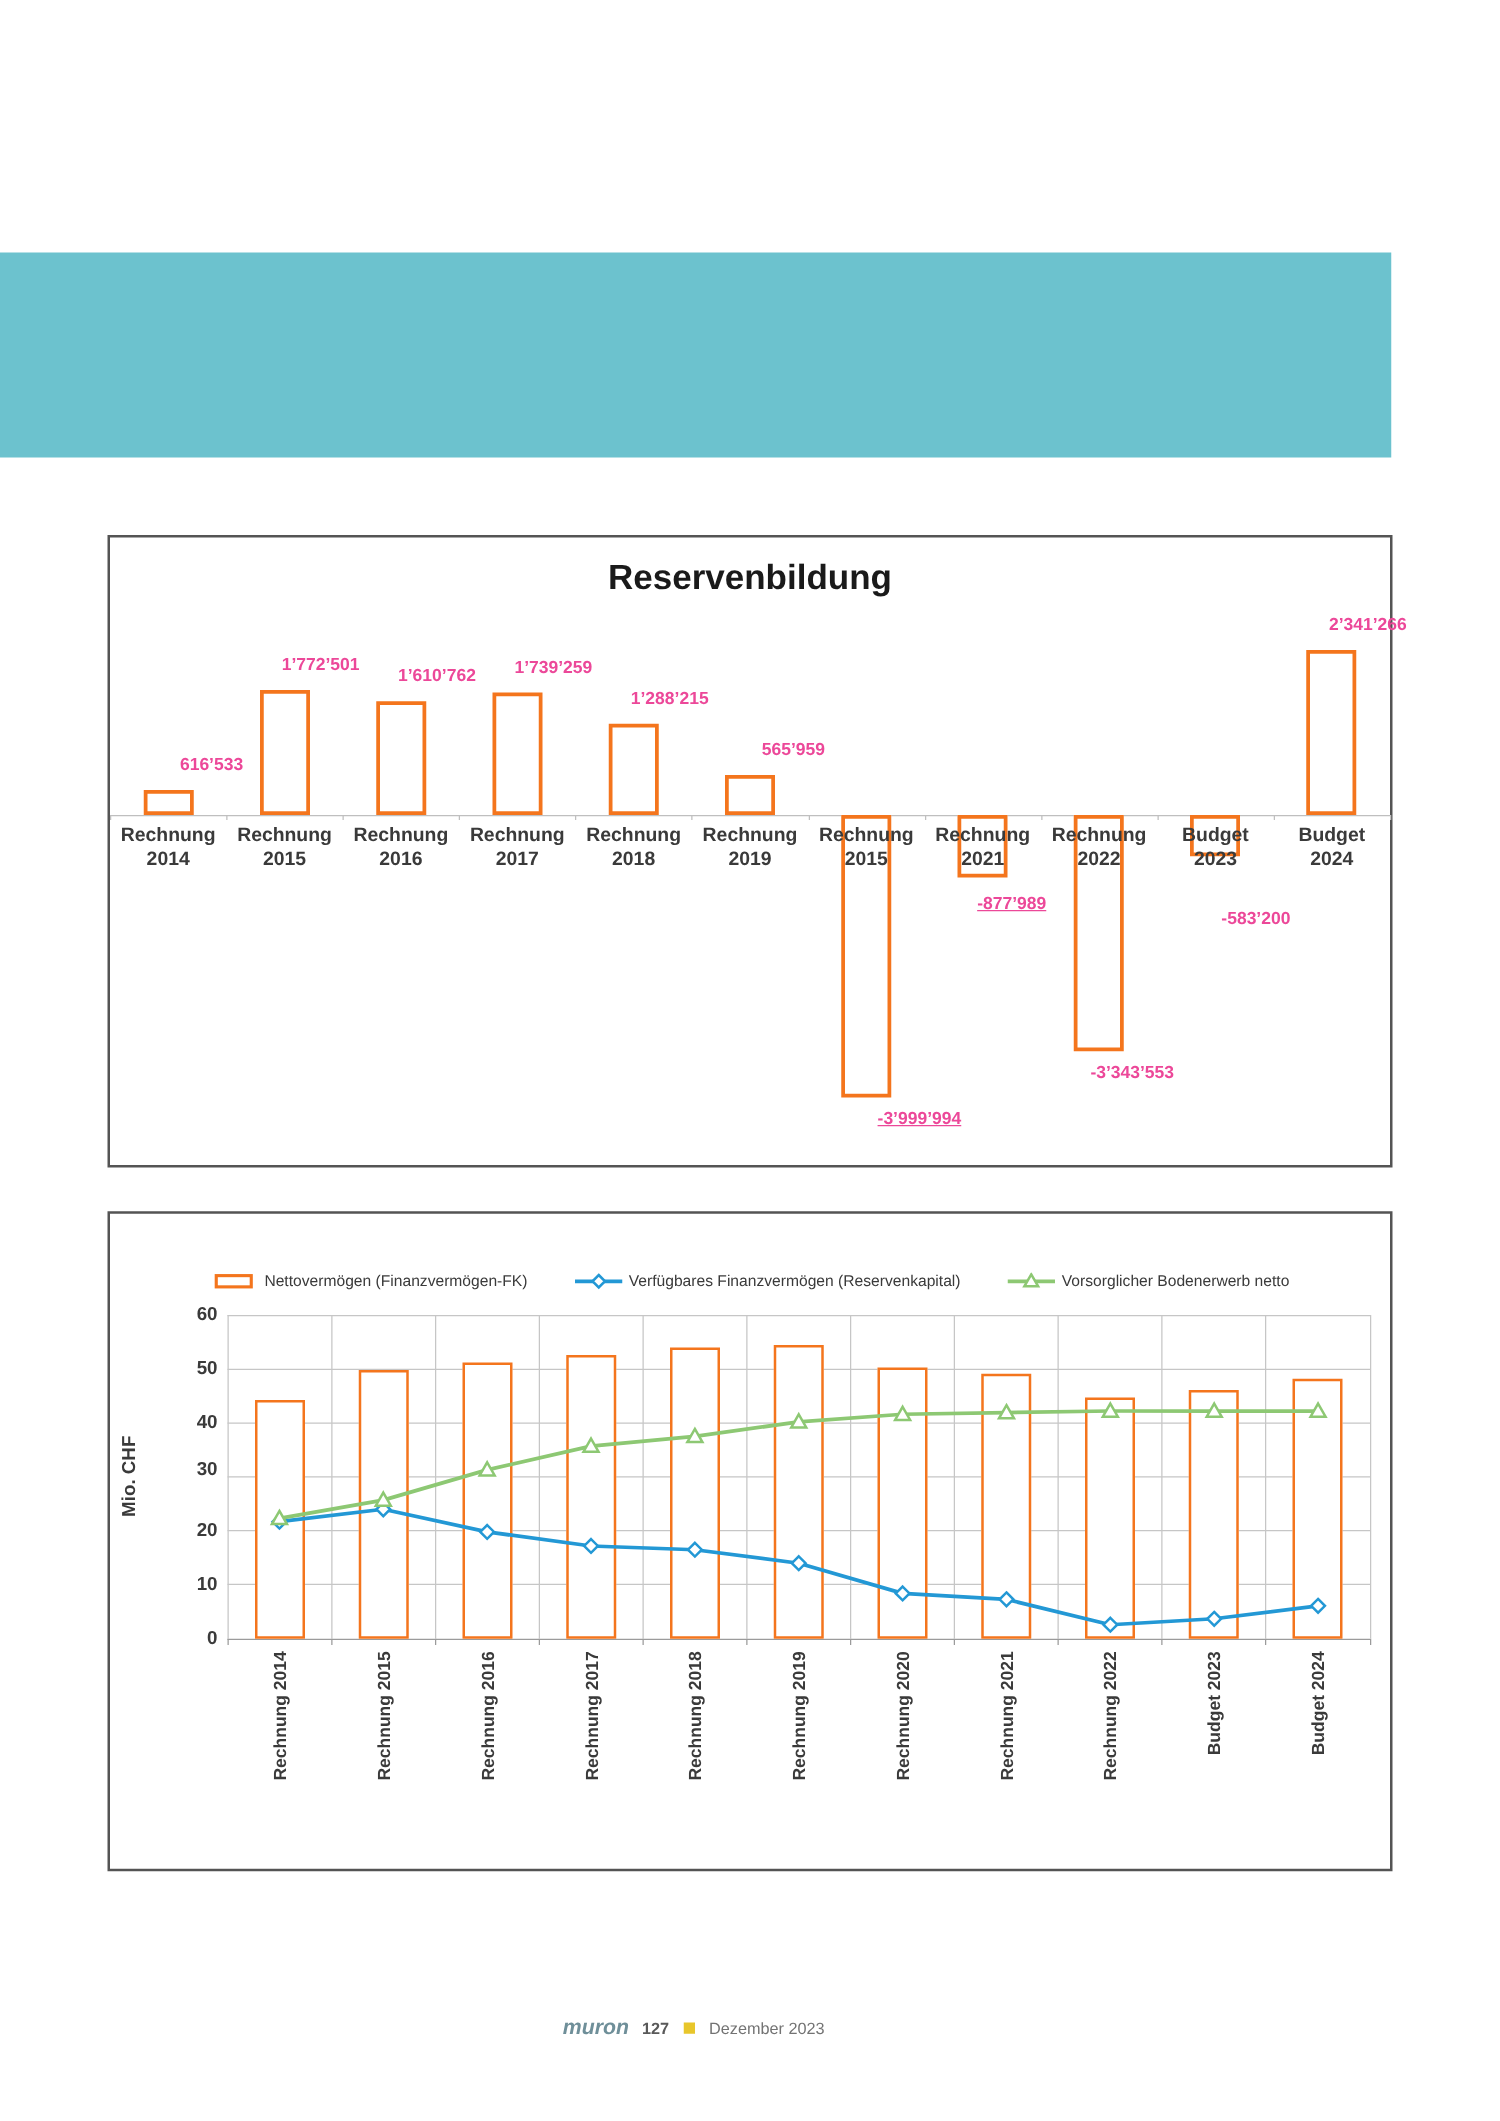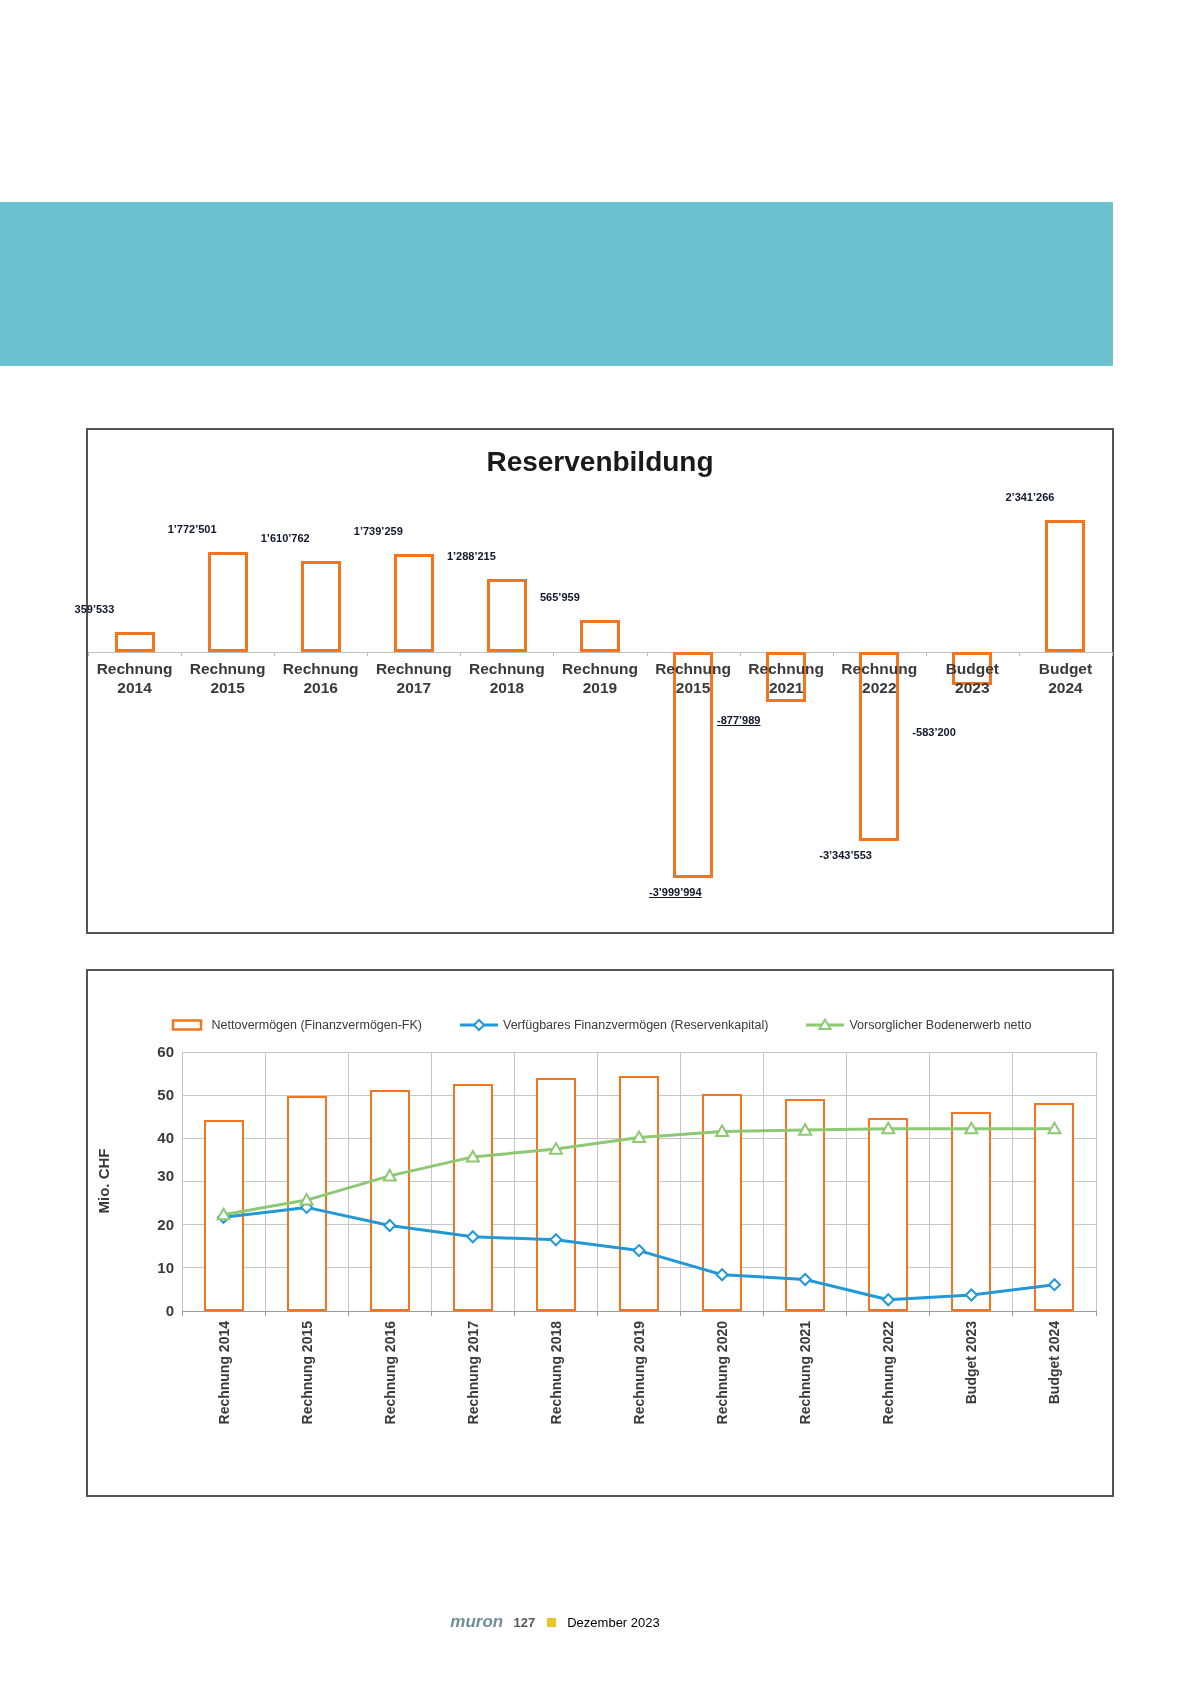--- a/index.html
+++ b/index.html
@@ -15,21 +15,21 @@
   .banner { position:absolute; top:202px; left:0; width:1113px; height:164px; background:#6CC2CE; }
 
   .chart-box { position:absolute; left:86px; width:1028px; background:#fff; border:2px solid #545454; }
   #chart1 { top:428px; height:506px; }
   #chart2 { top:969px; height:528px; }
 
   .c1-title { position:absolute; top:16px; left:0; width:100%; text-align:center;
               font-size:28px; font-weight:bold; color:#1a1a1a; }
   .c1-plot  { position:absolute; left:0; top:0; width:1024px; height:502px; }
   .c1bar { position:absolute; background:#fff; z-index:1; }
-  .c1val { position:absolute; font-size:11px; font-weight:bold; color:#0f172a; text-align:left; z-index:3; }
+  .c1val { position:absolute; font-size:14px; font-weight:bold; color:#ec4899; text-align:right; z-index:3; }
   .c1cat { position:absolute; font-size:15.5px; font-weight:bold; color:#3A3A3A; text-align:center;
            line-height:19px; z-index:2; }
 
   .c2-title { position:absolute; top:12px; left:0; width:100%; text-align:center;
               font-size:27px; font-weight:bold; color:#1a1a1a; }
   .c2-legend { position:absolute; top:47px; left:0; width:100%; display:flex;
                justify-content:center; align-items:center; gap:38px; }
   .lg-item  { display:flex; align-items:center; gap:5px; }
   .lg-label { font-size:12.5px; color:#3A3A3A; }
   .c2-plot  { position:absolute; left:94px; top:81px; width:914px; height:259px; }
@@ -64,21 +64,21 @@
         <div style="position: absolute; left: 279.273px; top: 222px; width: 1px; height: 4px; background: rgb(191, 191, 191);"></div>
         <div style="position: absolute; left: 372.364px; top: 222px; width: 1px; height: 4px; background: rgb(191, 191, 191);"></div>
         <div style="position: absolute; left: 465.455px; top: 222px; width: 1px; height: 4px; background: rgb(191, 191, 191);"></div>
         <div style="position: absolute; left: 558.545px; top: 222px; width: 1px; height: 4px; background: rgb(191, 191, 191);"></div>
         <div style="position: absolute; left: 651.636px; top: 222px; width: 1px; height: 4px; background: rgb(191, 191, 191);"></div>
         <div style="position: absolute; left: 744.727px; top: 222px; width: 1px; height: 4px; background: rgb(191, 191, 191);"></div>
         <div style="position: absolute; left: 837.818px; top: 222px; width: 1px; height: 4px; background: rgb(191, 191, 191);"></div>
         <div style="position: absolute; left: 930.909px; top: 222px; width: 1px; height: 4px; background: rgb(191, 191, 191);"></div>
         <div style="position: absolute; left: 1024px; top: 222px; width: 1px; height: 4px; background: rgb(191, 191, 191);"></div>
         <div class="c1bar" style="left: 26.5455px; width: 40px; height: 20px; border: 3px solid rgb(244, 117, 29); top: 202px;"></div>
-        <div class="c1val" style="left: -13.4545px; top: 173px; width: 120px;">359’533</div>
+        <div class="c1val" style="left: -13.4545px; top: 173px; width: 120px;">616’533</div>
         <div class="c1cat" style="left: 0px; top: 229px; width: 93.0909px;">
           <div>Rechnung</div>
           <div>2014</div>
         </div>
         <div class="c1bar" style="left: 119.636px; width: 40px; height: 100px; border: 3px solid rgb(244, 117, 29); top: 122px;"></div>
         <div class="c1val" style="left: 79.6364px; top: 93px; width: 120px;">1’772’501</div>
         <div class="c1cat" style="left: 93.0909px; top: 229px; width: 93.0909px;">
           <div>Rechnung</div>
           <div>2015</div>
         </div>
@@ -250,16 +250,16 @@
         <div class="c2xlab" style="left: 567.273px; top: 269px; width: 130px;">Rechnung 2022</div>
         <div class="c2xlab" style="left: 650.364px; top: 269px; width: 130px;">Budget 2023</div>
         <div class="c2xlab" style="left: 733.455px; top: 269px; width: 130px;">Budget 2024</div>
       </div>
   </div>
 
   <div class="footer">
     <span class="f-brand">muron</span>
     <span class="f-page">127</span>
     <span class="f-square" style="background: rgb(232, 198, 43);"></span>
-    <span class="f-date" style="color: #000000; margin-top: 48px;">Dezember 2023</span>
+    <span class="f-date" style="color: #737373; margin-top: 48px;">Dezember 2023</span>
   </div>
 
 </div>
 
 </body></html>

